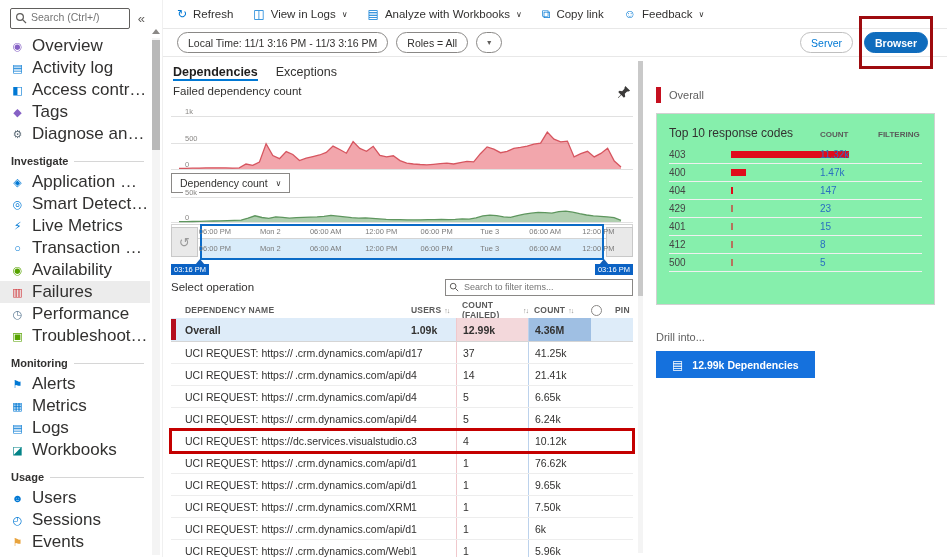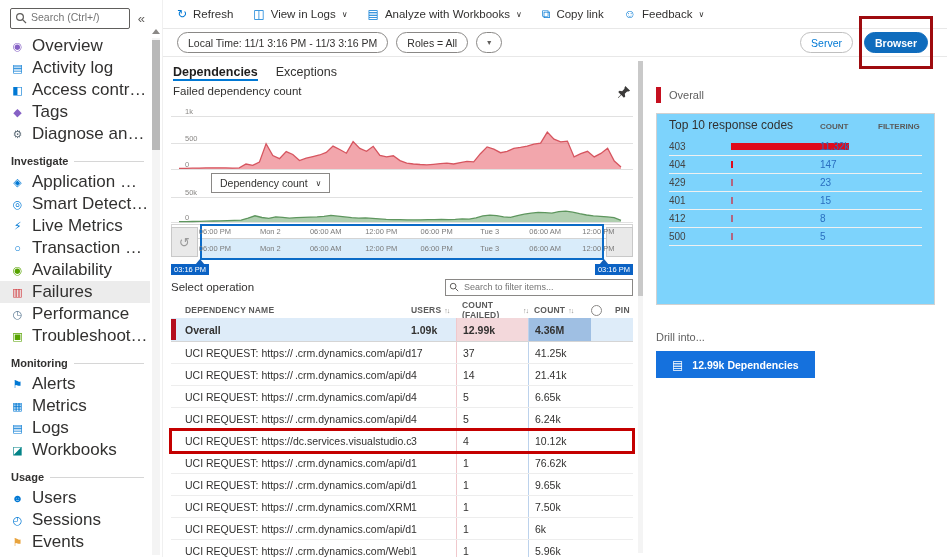--- a/index.html
+++ b/index.html
@@ -60,21 +60,21 @@
   .pin-icon{width:14px;height:14px;fill:#3b3a39;cursor:pointer;}
 
   .chart{position:relative;height:66px;width:462px;}
   .chart2{position:relative;height:33px;width:462px;}
   .gridline{position:absolute;left:0;right:0;height:1px;background:#e1e1e1;}
   .ytick{position:absolute;left:12px;font-size:7.5px;color:#8a8886;background:#fff;padding:0 2px;transform:translateY(-9px);}
   .chart svg,.chart2 svg{position:absolute;left:0;top:0;}
 
   .dd-row{height:20px;padding-top:2px;box-sizing:border-box;}
   .metric-dd{display:inline-flex;align-items:center;gap:8px;border:1px solid #8a8886;height:18px;
-    padding:0 8px;font-size:10.5px;background:#fff;cursor:pointer;margin-left:40px;}
+    padding:0 8px;font-size:10.5px;background:#fff;cursor:pointer;}
   .metric-dd .chev{font-size:8px;}
 
   
   .brush{position:relative;height:50px;width:462px;}
   .axis-strip{position:absolute;left:0;right:0;top:0;height:15px;border:1px solid #d4d4d4;box-sizing:border-box;background:#fff;}
   .brush-strip{position:absolute;left:0;right:0;top:15px;height:21px;background:#fdfdfd;}
   .brush-sel{position:absolute;left:29px;right:29px;top:0;height:36px;border:2px solid #0b6bc7;box-sizing:border-box;
     background:linear-gradient(rgba(255,255,255,0) 0 13px,#d9ecfa 13px 100%);z-index:1;}
   .handle{position:absolute;top:3px;width:27px;height:30px;background:#e9e9e9;border:1px solid #c8c8c8;box-sizing:border-box;
     display:flex;align-items:center;justify-content:center;color:#9b9b9b;font-size:13px;z-index:2;cursor:ew-resize;}
@@ -123,21 +123,21 @@
 
   
   .v-scroll{width:7px;flex:none;position:relative;margin-left:2px;}
   .v-scroll .track{position:absolute;top:4px;bottom:4px;left:1px;width:5px;background:#f4f4f4;}
   .v-scroll .thumb{position:absolute;top:4px;left:1px;width:5px;height:235px;background:#c9c9c9;}
 
   
   .right-panel{flex:1;box-sizing:border-box;padding:30px 12px 0 12px;min-width:0;}
   .legend{display:flex;align-items:center;gap:8px;color:#5f5f5f;font-size:11px;margin-bottom:10px;}
   .legend-swatch{width:5px;height:16px;background:#c50f1f;flex:none;}
-  .card{border:1px solid #d1d1d1;padding:4px 12px;height:192px;box-sizing:border-box;background:#7dd3fc;}
+  .card{border:1px solid #d1d1d1;padding:12px 12px;height:192px;box-sizing:border-box;background:#86efac;}
   .card-head{display:flex;align-items:baseline;margin-bottom:6px;}
   .card-title{font-size:12px;color:#323130;flex:1;}
   .colhead{font-size:8px;color:#5a5a5a;font-weight:bold;flex:none;}
   .colhead.count{width:58px;}
   .colhead.filtering{width:44px;}
   .code-row{display:flex;align-items:center;height:17px;border-bottom:1px solid #f0f0f0;font-size:10px;}
   .code{width:62px;flex:none;color:#444;}
   .bar-zone{flex:1;min-width:0;}
   .bar{height:7px;background:#e00b1c;}
   .cnt{width:58px;flex:none;color:#2a6fc0;cursor:pointer;}
@@ -523,20 +523,28 @@
           <div id="codes-body">
               <div class="code-row">
                 <span class="code">403</span>
                 <span class="bar-zone">
                   <span class="bar" style="display: block; width: 118px; opacity: 1;"></span>
                 </span>
                 <span class="cnt">11.32k</span>
                 <span class="filtering-cell"></span>
               </div>
               <div class="code-row">
+                <span class="code">400</span>
+                <span class="bar-zone">
+                  <span class="bar" style="display: block; width: 15px; opacity: 1;"></span>
+                </span>
+                <span class="cnt">1.47k</span>
+                <span class="filtering-cell"></span>
+              </div>
+              <div class="code-row">
                 <span class="code">404</span>
                 <span class="bar-zone">
                   <span class="bar" style="display: block; width: 2px; opacity: 1;"></span>
                 </span>
                 <span class="cnt">147</span>
                 <span class="filtering-cell"></span>
               </div>
               <div class="code-row">
                 <span class="code">429</span>
                 <span class="bar-zone">

